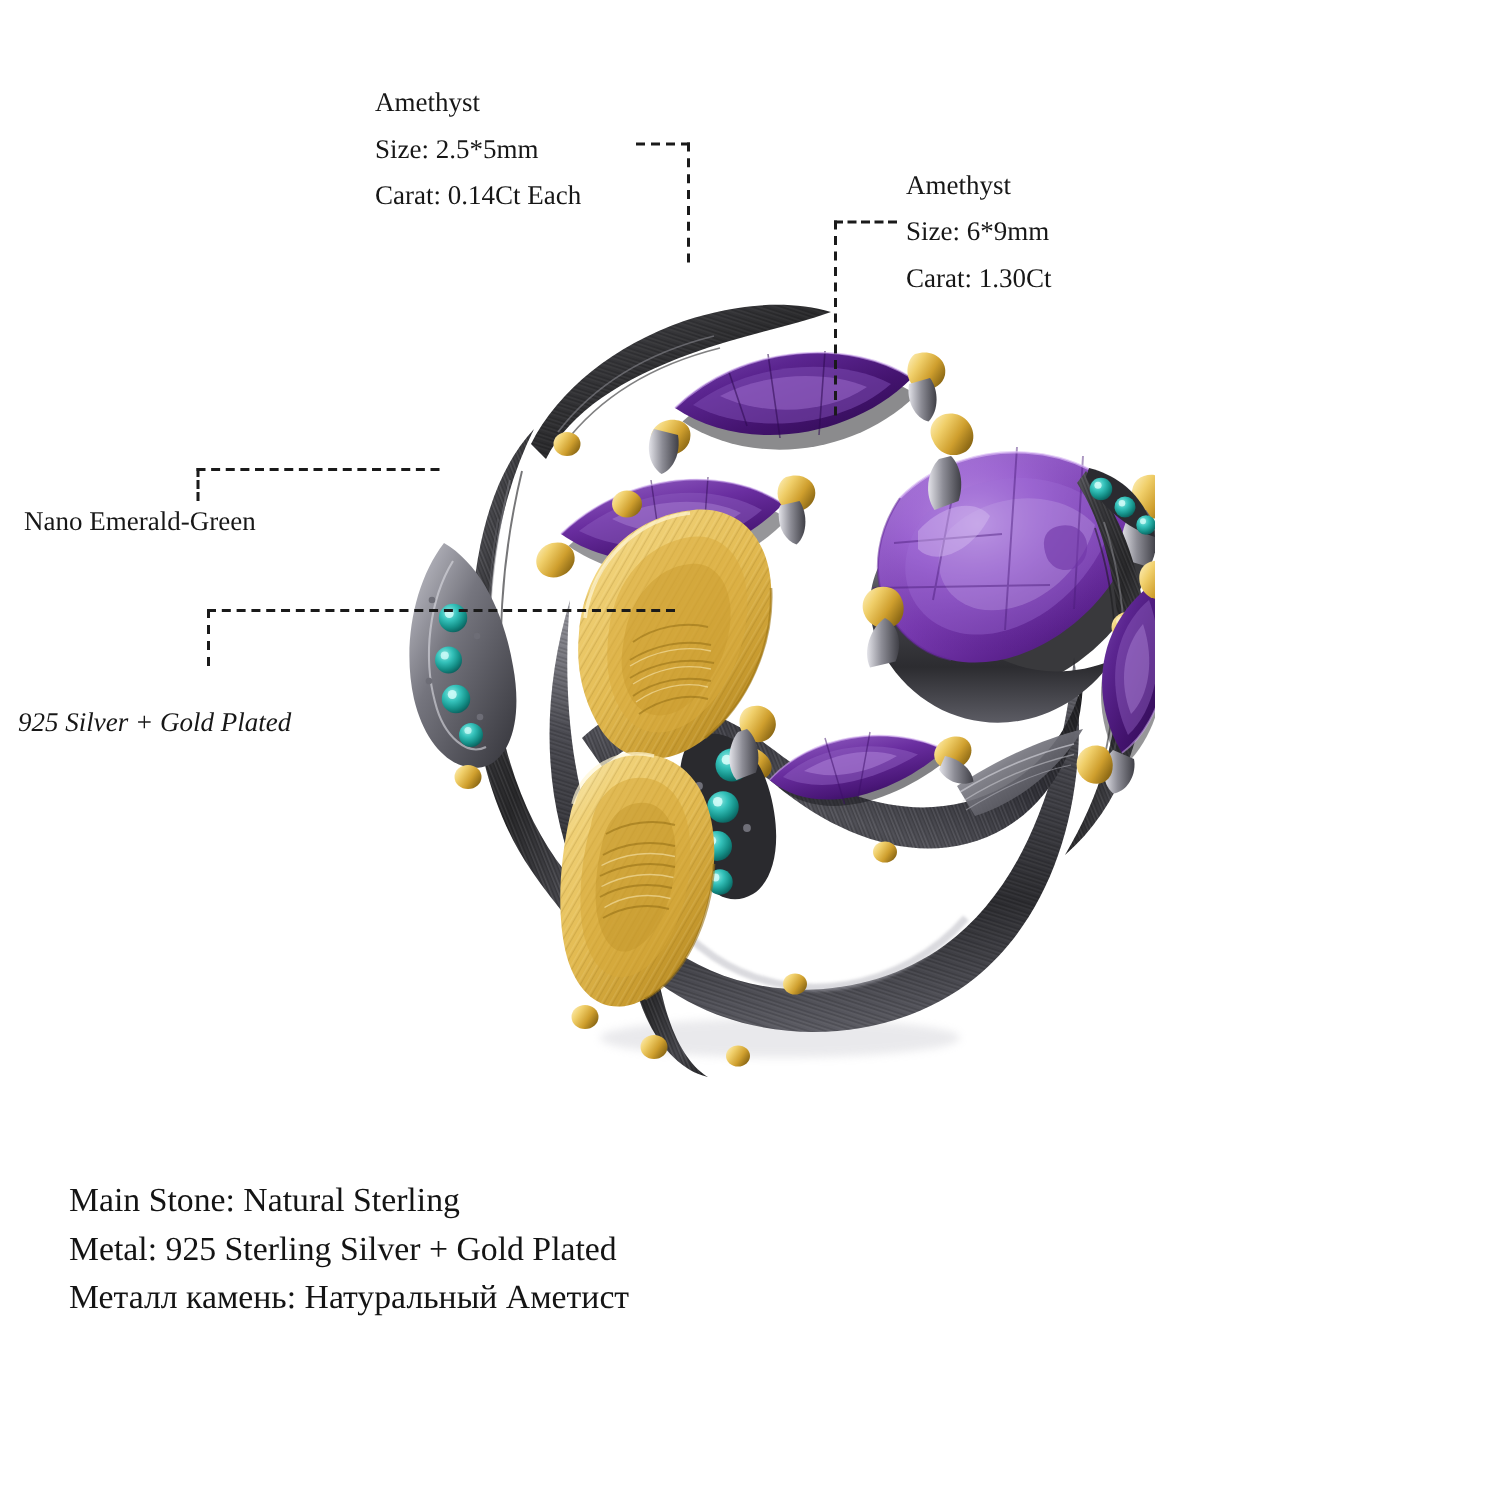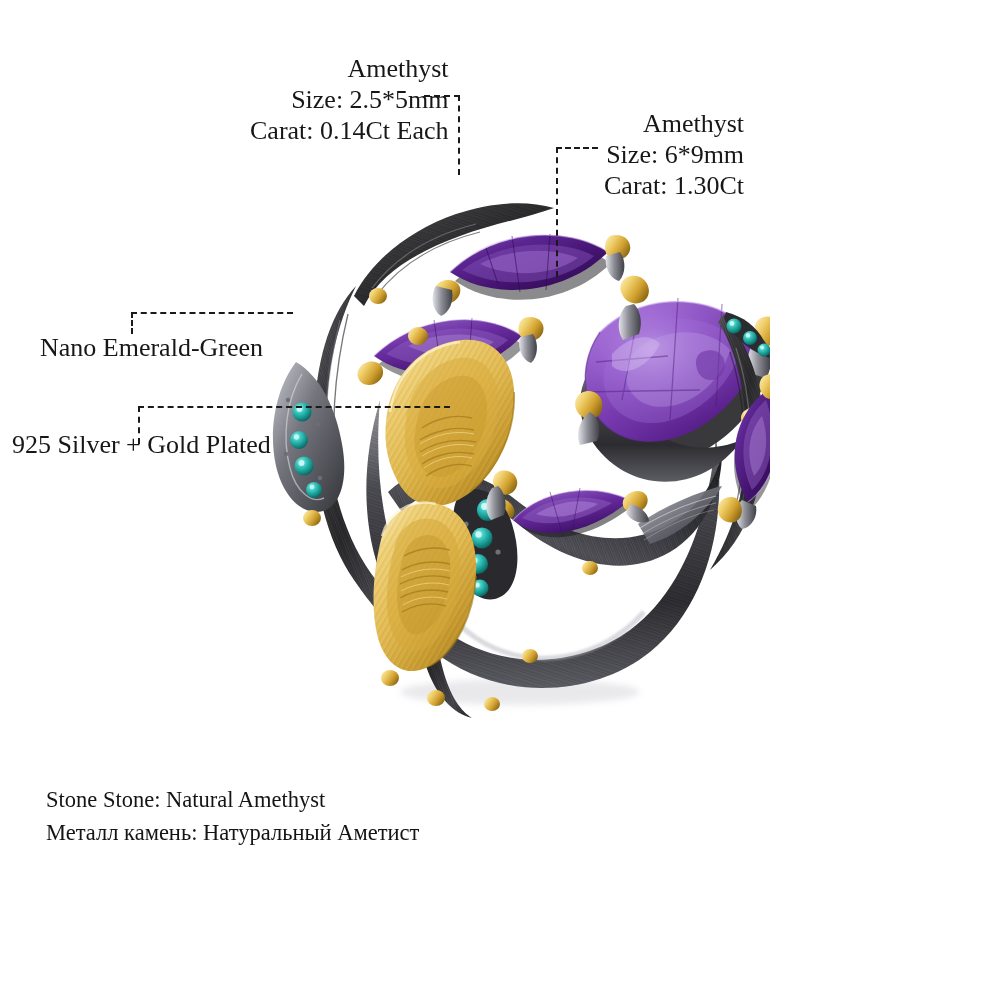--- a/index.html
+++ b/index.html
@@ -4,25 +4,25 @@
 <style>
   html,body{margin:0;padding:0;}
   body{
     width:1000px;height:1000px;background:#ffffff;
     font-family:"Liberation Serif", serif;
     color:#111;overflow:hidden;position:relative;
   }
   .stage{position:absolute;left:0;top:0;width:1000px;height:1000px;}
 
   
-  .anno{position:absolute;font-family:"Liberation Serif",serif;font-size:26px;line-height:31px;color:#171717;white-space:pre;text-align:right;}
+  .anno{position:absolute;font-family:"Liberation Serif",serif;font-size:18px;line-height:31px;color:#171717;white-space:pre;}
   #anno-small-amethyst{left:250px;top:53px;}
   #anno-main-amethyst{left:604px;top:108px;}
-  #anno-nano{left:40px;top:332px;}
-  #anno-silver{left:12px;top:429px;}
+  #anno-nano{left:16px;top:332px;}
+  #anno-silver{left:12px;top:466px;font-style:italic;}
 
   
   .lead-h{position:absolute;height:0;border-top:2px dashed #1a1a1a;}
   .lead-v{position:absolute;width:0;border-left:2px dashed #1a1a1a;}
 
   
   #specs{position:absolute;left:46px;top:784px;width:700px;}
   #specs div{font-family:"Liberation Serif",serif;font-size:22.5px;line-height:32.5px;color:#141414;white-space:pre;}
 
   
@@ -410,17 +410,18 @@
 
   <div class="anno" id="anno-main-amethyst">Amethyst
 Size: 6*9mm
 Carat: 1.30Ct</div>
 
   <div class="anno" id="anno-nano">Nano Emerald-Green</div>
 
   <div class="anno" id="anno-silver">925 Silver + Gold Plated</div>
 
   <div id="specs">
-    <div>Stone Stone: Natural Amethyst</div>
+    <div>Main Stone: Natural Sterling</div>
+    <div>Metal: 925 Sterling Silver + Gold Plated</div>
     <div>Металл камень: Натуральный Аметист</div>
   </div>
 
 </div>
 
 </body></html>

